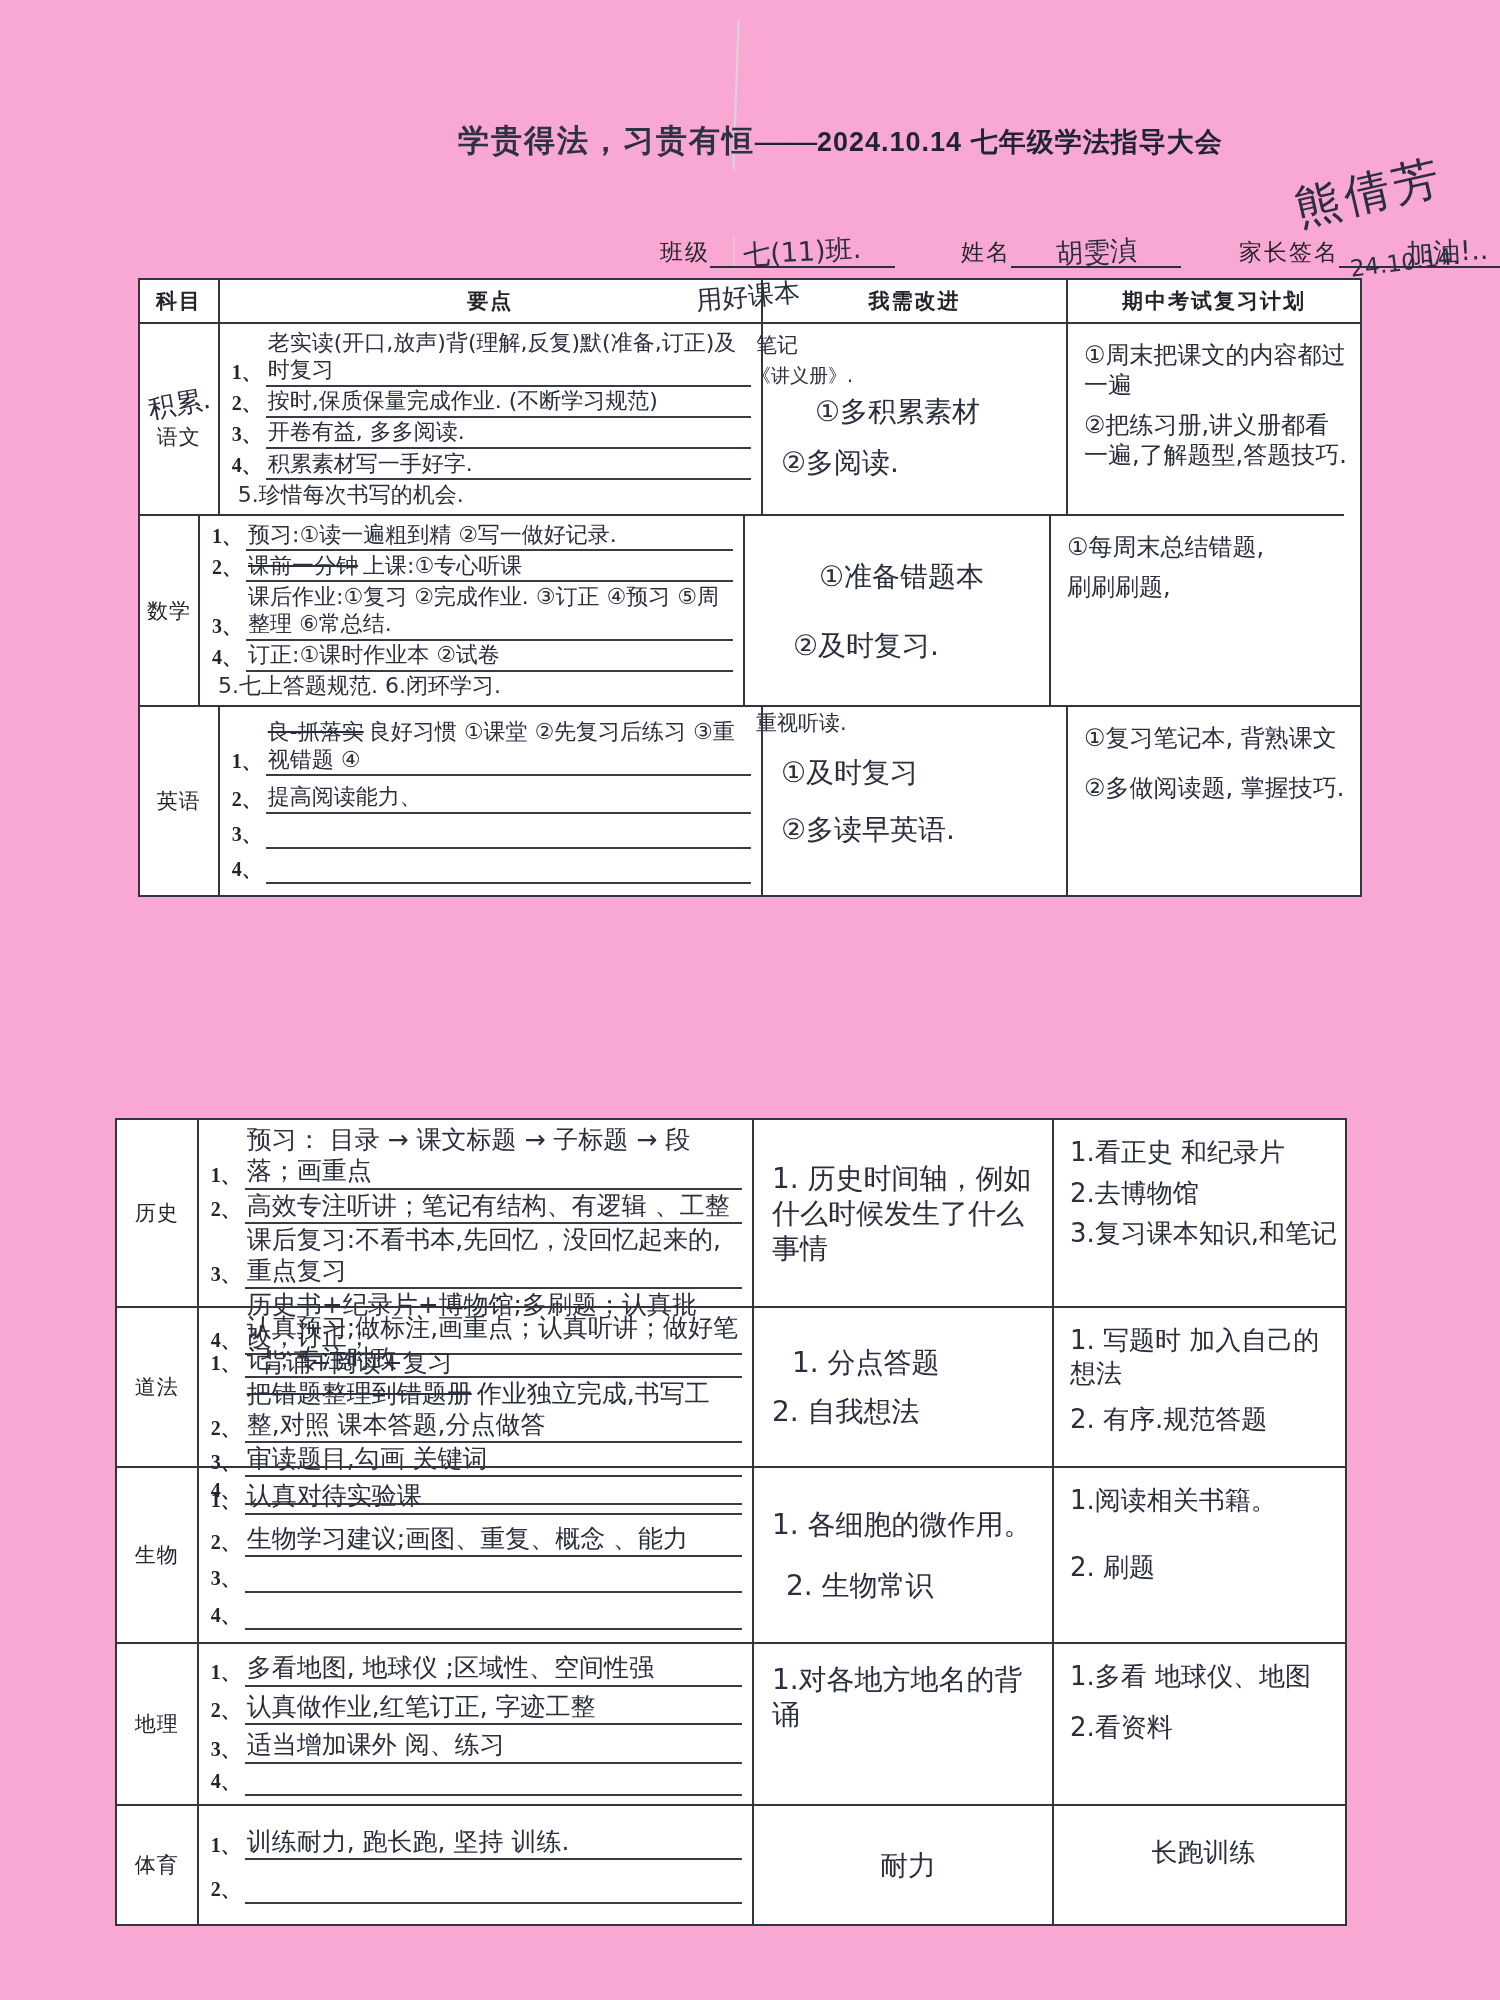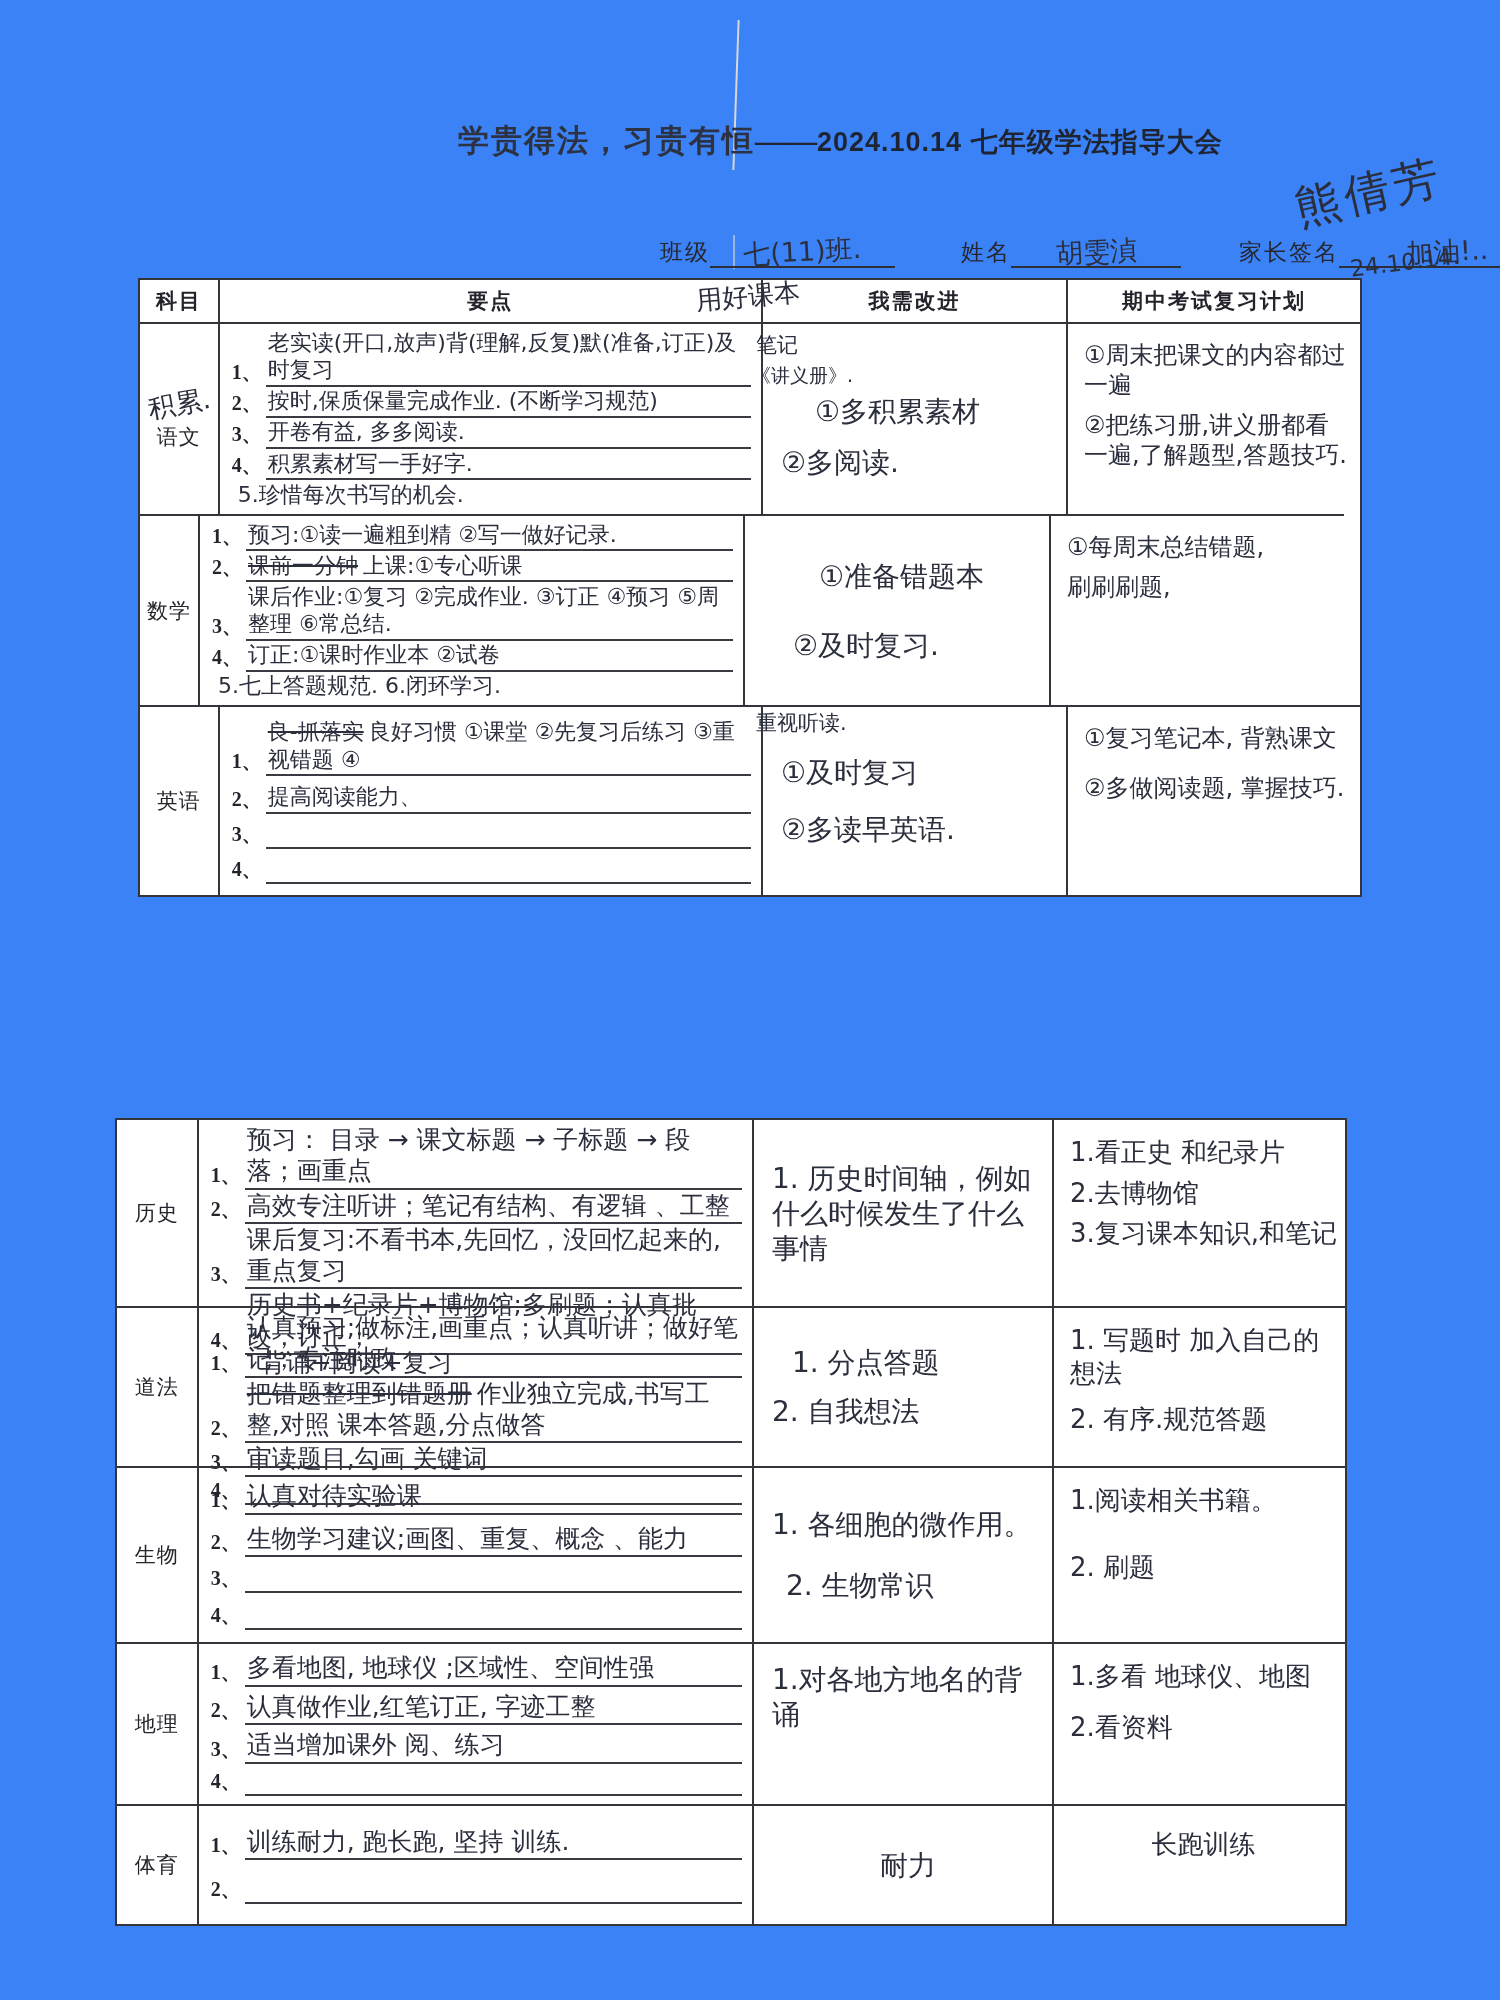--- a/index.html
+++ b/index.html
@@ -1,16 +1,16 @@
 <!DOCTYPE html>
 <html><head>
 <meta charset="utf-8">
 <style>
   html,body{margin:0;padding:0;background:#e9e9e9;}
-  .page{position:relative;width:1500px;height:2000px;background:#3b82f6;overflow:hidden;
+  .page{position:relative;width:1500px;height:2000px;background:#f9a8d4;overflow:hidden;
         font-family:"Liberation Serif",serif;color:#24242c;}
   .printed{font-family:"Liberation Serif",serif;color:#24242c;}
   .hw{font-family:"DejaVu Sans",sans-serif;color:#2b2e3c;line-height:1.25;}
   .strike{text-decoration:line-through;text-decoration-thickness:2px;margin-right:5px;}
   .strike:empty{margin-right:0;}
   
   .title{position:absolute;top:120px;left:458px;white-space:nowrap;}
   .title .main{font-size:31px;font-weight:bold;color:#2d3242;letter-spacing:2px;}
   .title .dash{font-size:31px;font-weight:bold;color:#20242f;}
   .title .sub{font-family:"Liberation Sans",sans-serif;font-size:27px;font-weight:bold;color:#1f2433;letter-spacing:1px;}
@@ -345,19 +345,19 @@
             <span class="fill"><span class="hw strike"></span><span class="hw">训练耐力,   跑长跑, 坚持 训练.</span></span>
           </div>
         <div class="pt">
             <span class="num printed">2、</span>
             <span class="fill"><span class="hw strike"></span><span class="hw"></span></span>
           </div>
       </div>
       <div class="cell imp center-h" style="width:301px;">
         <div class="hw">耐力</div>
       </div>
-      <div class="cell pln center-h" style="width:294px;justify-content:flex-start;padding-top:22px;">
+      <div class="cell pln center-h" style="width:294px;justify-content:flex-start;padding-top:30px;">
         <div class="hw">长跑训练</div>
       </div>
     </div>
   </div>
 
 </div>
 
 </body></html>

